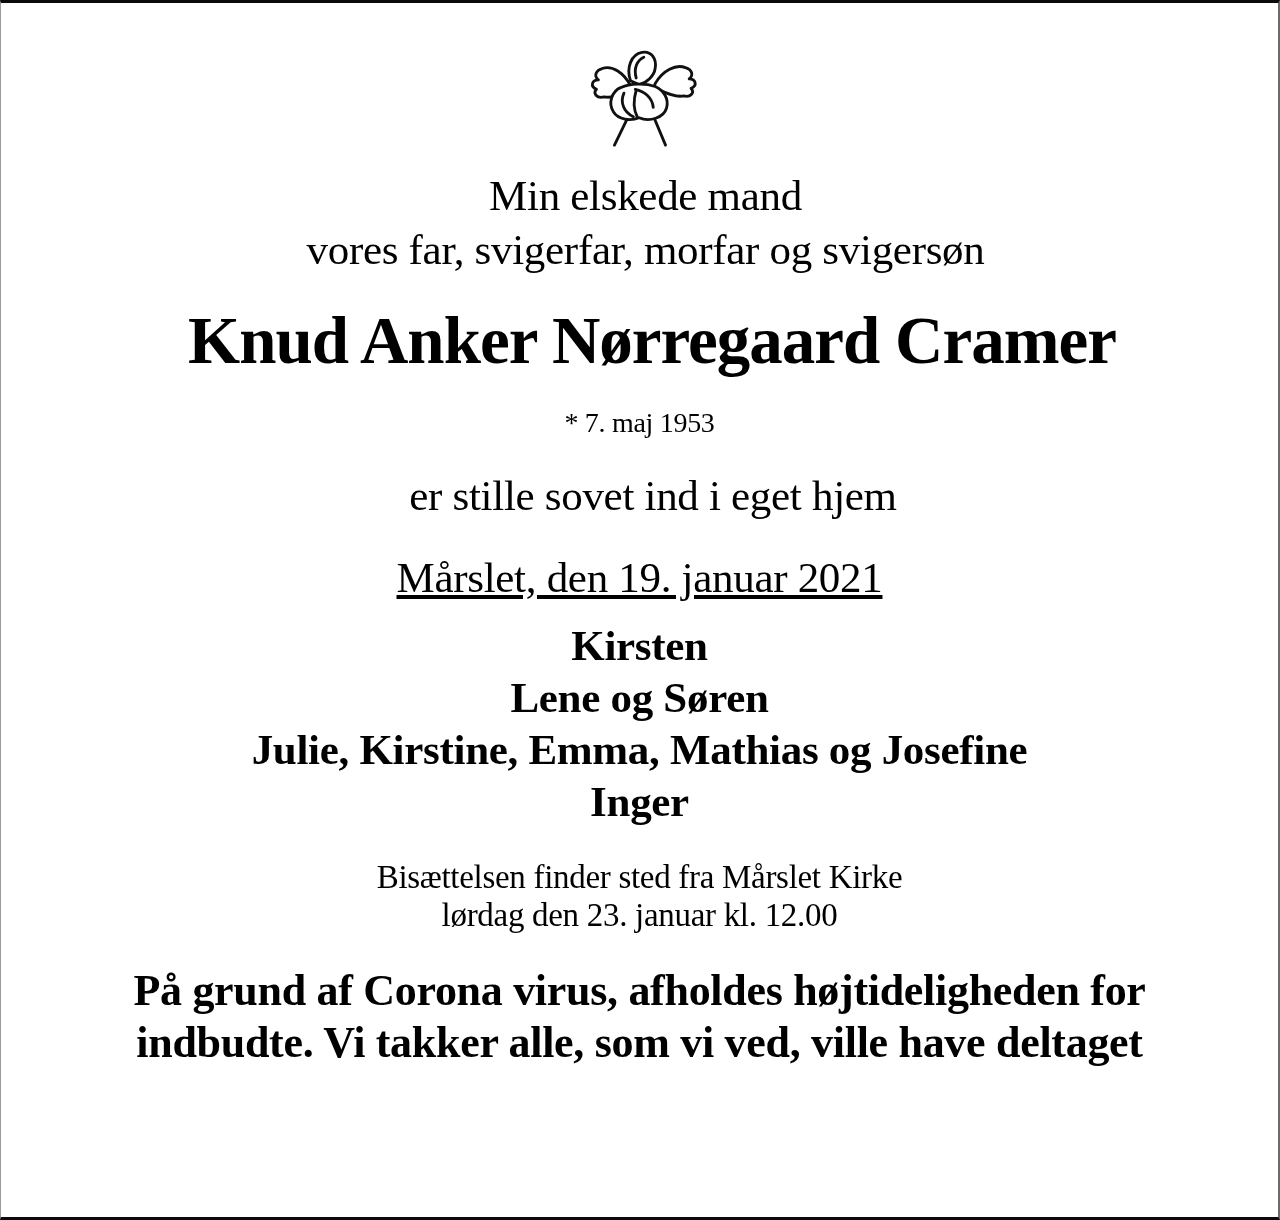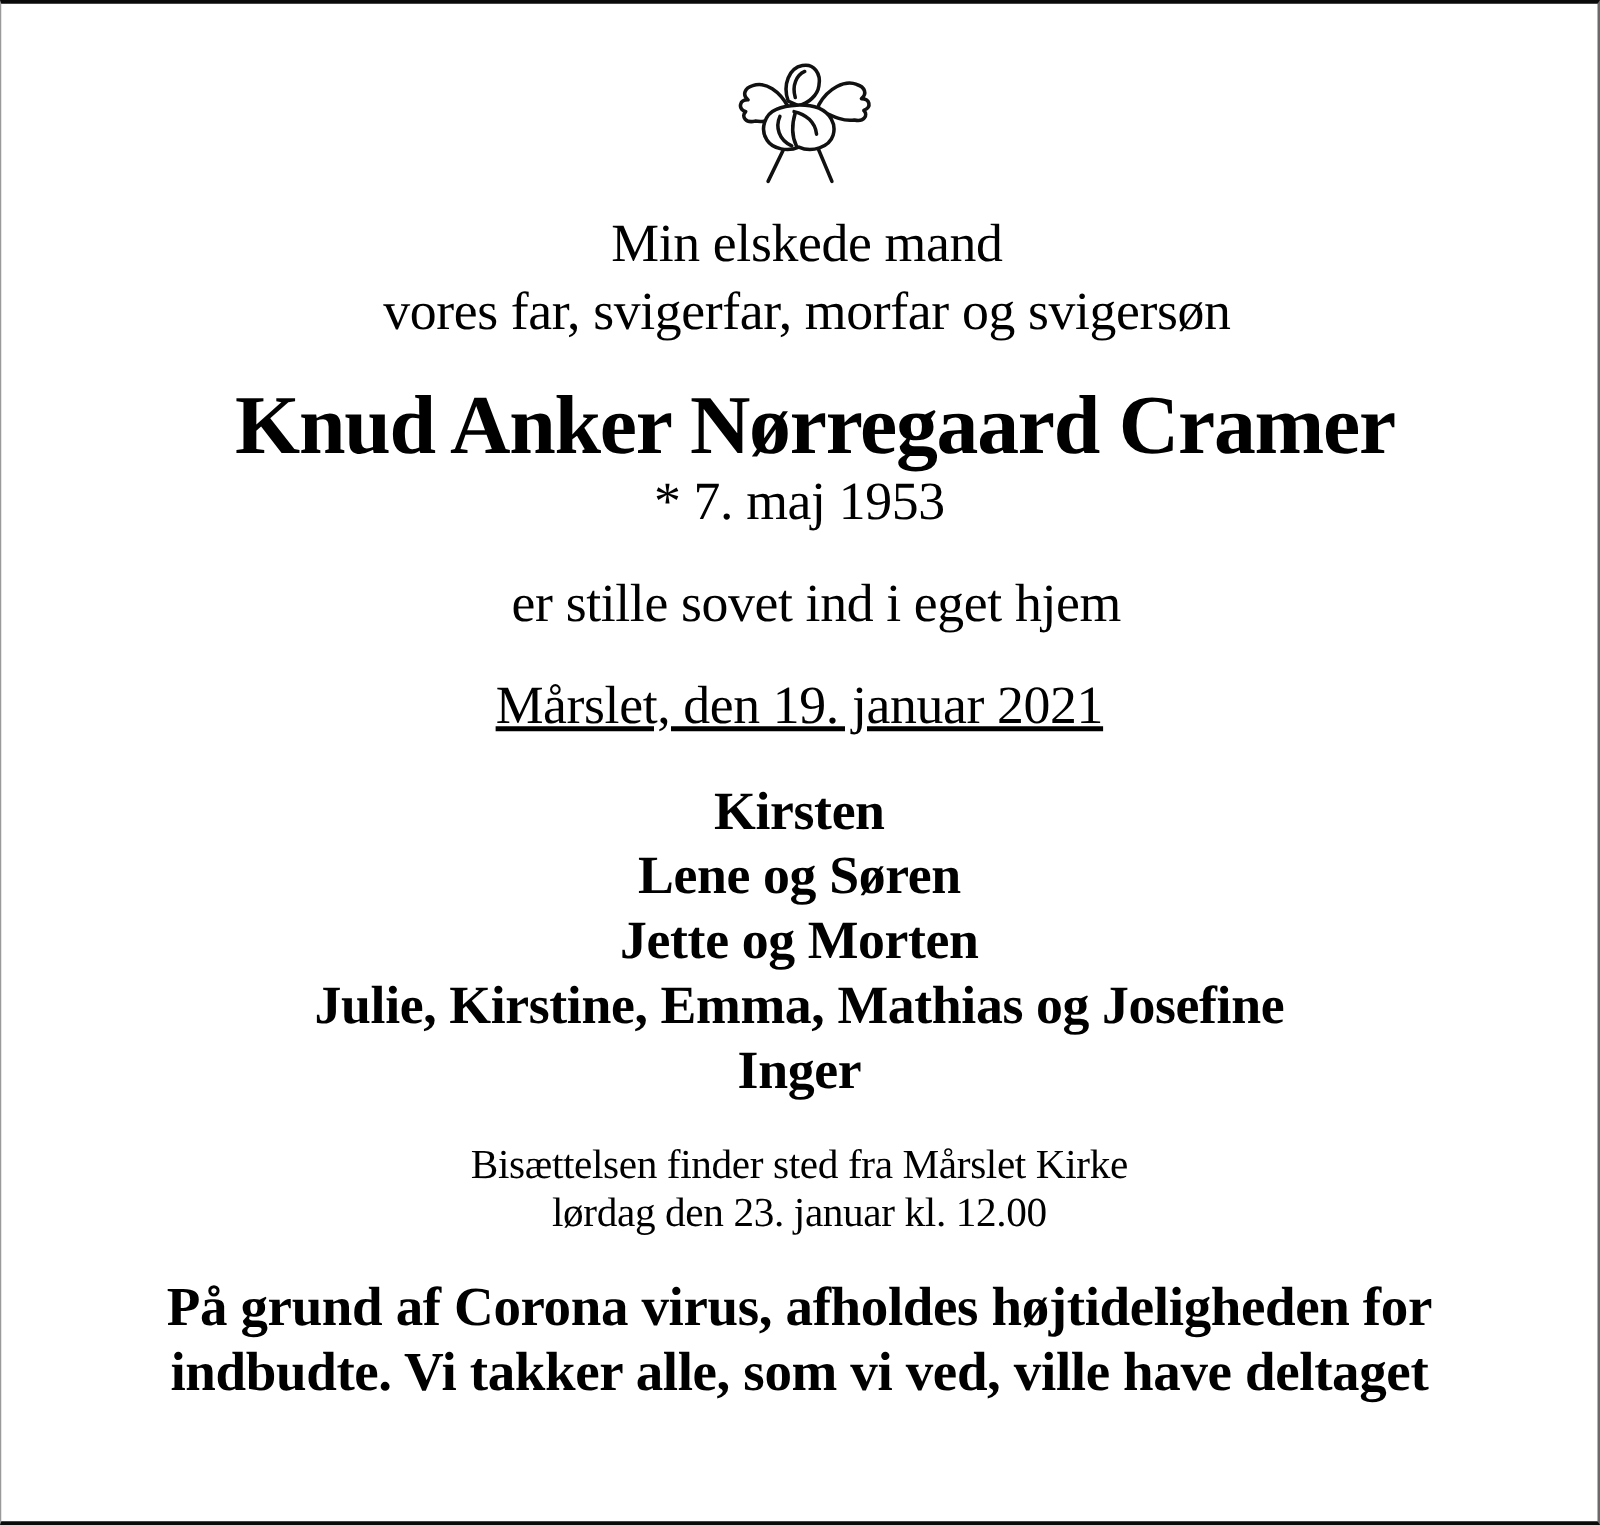--- a/index.html
+++ b/index.html
@@ -42,37 +42,38 @@
   }
   .deceased-name {
     margin-top: 27px;
     font-size: 67px;
     font-weight: bold;
     line-height: 1.1;
     letter-spacing: -1px;
     margin-left: 25px;
   }
   .birth {
-    font-size: 43px;
+    margin-top: 30px;
+    font-size: 28px;
     line-height: 1.15;
   }
   .death-line {
     margin-top: 32px;
     font-size: 43px;
     line-height: 1.15;
     padding-left: 27px;
   }
   .place-date {
     margin-top: 32px;
     font-size: 43px;
     line-height: 1.15;
     text-decoration: underline;
   }
   .family {
-    margin-top: 34px;
+    margin-top: 18px;
     font-size: 43px;
     font-weight: bold;
     line-height: 1.205;
   }
   .ceremony {
     margin-top: 30px;
     font-size: 33px;
     line-height: 1.18;
   }
   .note {
@@ -117,21 +118,20 @@
 
   <div class="birth line">* 7. maj 1953</div>
 
   <div class="death-line line">er stille sovet ind i eget hjem</div>
 
   <div class="place-date line">Mårslet, den 19. januar 2021</div>
 
   <div class="family">
     <div class="line">Kirsten</div>
     <div class="line">Lene og Søren</div>
-    <div class="line">Jette og Morten</div>
     <div class="line">Julie, Kirstine, Emma, Mathias og Josefine</div>
     <div class="line">Inger</div>
   </div>
 
   <div class="ceremony">
     <div class="line">Bisættelsen finder sted fra Mårslet Kirke</div>
     <div class="line">lørdag den 23. januar kl. 12.00</div>
   </div>
 
   <div class="note">

